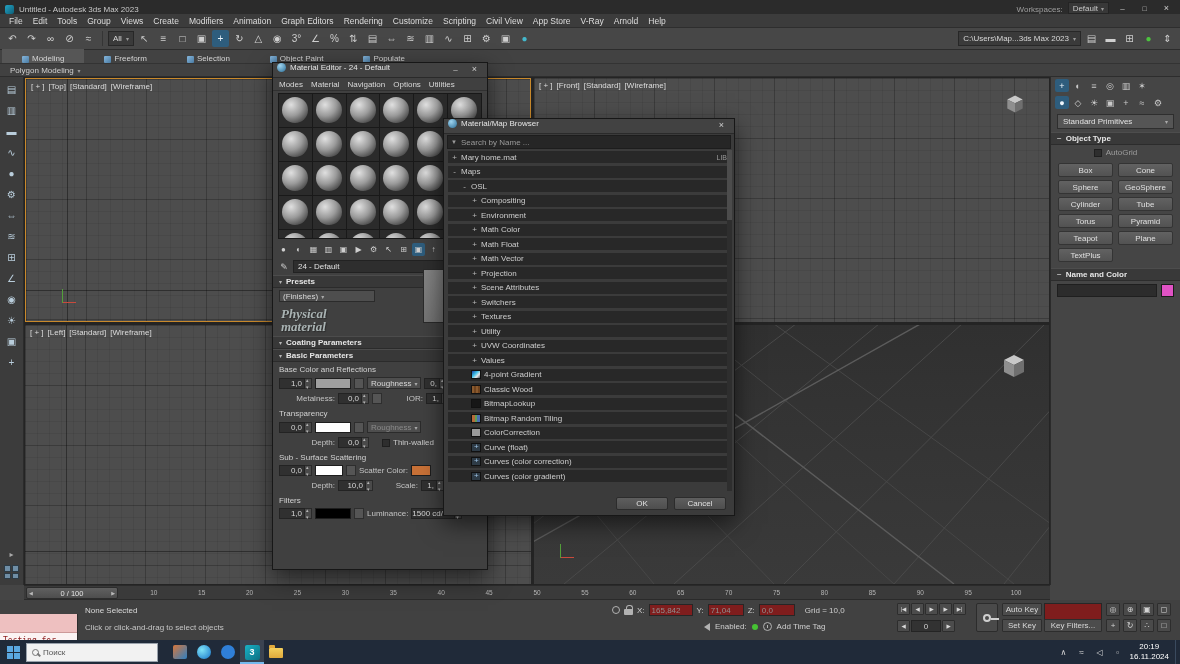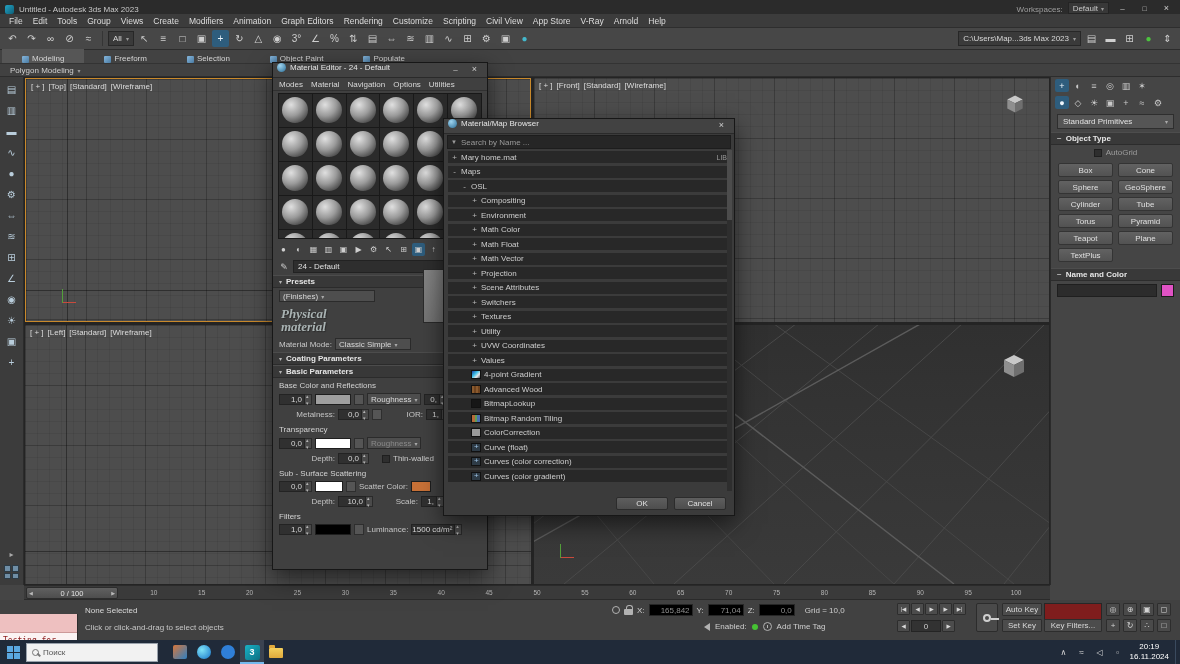--- a/index.html
+++ b/index.html
@@ -99,21 +99,21 @@
 .tslider::after{content:"▶";font-size:5px;color:#bbb;position:absolute;right:2px}
 
 
 .statusbar{position:absolute;left:0;top:600px;width:1180px;height:40px;background:#414141;font-size:8px;color:#cfcfcf}
 .listener{position:absolute;left:0;top:14px;width:78px;height:34px;border-right:1px solid #2c2c2c}
 .listener-top{height:19px;background:#eec0c0;border-bottom:1px solid #c99}
 .listener-bottom{height:21px;background:#fbf3f3;color:#8b1a1a;font-family:"DejaVu Sans Mono",monospace;font-size:8px;padding:3px 3px;white-space:nowrap;overflow:hidden}
 .st-sel{position:absolute;left:85px;top:6px;color:#dadada}
 .st-prompt{position:absolute;left:85px;top:23px;color:#c6c6c6}
 .coords{position:absolute;left:612px;top:4px;display:flex;align-items:center;gap:4px}
-.cfield{width:44px;height:12px;background:#000000;border:1px solid #262626;color:#8f8f8f;display:flex;align-items:center;justify-content:flex-end;padding:0 2px}
+.cfield{width:44px;height:12px;background:#7f1d1d;border:1px solid #262626;color:#8f8f8f;display:flex;align-items:center;justify-content:flex-start;padding:0 2px}
 .cfield.small{width:36px}
 .isoico{width:8px;height:8px;border:1.5px solid #b2b2b2;border-radius:50%}
 .lockico{width:9px;height:6px;background:#b2b2b2;border-radius:1px;position:relative;margin-top:4px}
 .lockico::before{content:"";position:absolute;top:-4px;left:1.5px;width:5px;height:4px;border:1.5px solid #b2b2b2;border-bottom:none;border-radius:3px 3px 0 0}
 .tagrow{position:absolute;left:700px;top:22px;display:flex;align-items:center;gap:5px}
 .mutico{width:0;height:0;border:4px solid transparent;border-right:6px solid #b2b2b2}
 .gdot{width:6px;height:6px;border-radius:50%;background:#46c233}
 .clkico{width:9px;height:9px;border:1.5px solid #b2b2b2;border-radius:50%;position:relative}
 .clkico::after{content:"";position:absolute;left:3px;top:1.5px;width:1.5px;height:3px;background:#b2b2b2}
 .playb{position:absolute;left:897px;top:3px;display:flex;gap:1px}
@@ -734,26 +734,20 @@
     <div class="me-row">
       <div class="ddl" style="width:96px">
           <span>(Finishes)</span>
         </div>
     </div>
     <div class="preview"></div>
     <div class="brand">
       <div>Physical</div>
       <div>material</div>
     </div>
-    <div class="me-row">
-      <span>Material Mode:</span>
-      <div class="ddl" style="width:76px">
-          <span>Classic Simple</span>
-        </div>
-    </div>
     <div class="me-rollout">
         <span>Coating Parameters</span>
       </div>
     <div class="me-rollout">
         <span>Basic Parameters</span>
       </div>
 
     <div class="seclabel">Base Color and Reflections</div>
     <div class="me-row">
       <div class="spin">
@@ -990,21 +984,21 @@
         <div class="mb-row lvl2">
 
           <span class="thumb icgradient"></span>
           <span class="mb-label">4-point Gradient</span>
           <span class="libbadge"></span>
         </div>
 
         <div class="mb-row lvl2">
 
           <span class="thumb icwood"></span>
-          <span class="mb-label">Advanced Wood</span>
+          <span class="mb-label">Classic Wood</span>
           <span class="libbadge"></span>
         </div>
 
         <div class="mb-row lvl2">
 
           <span class="thumb icdark"></span>
           <span class="mb-label">BitmapLookup</span>
           <span class="libbadge"></span>
         </div>
 

